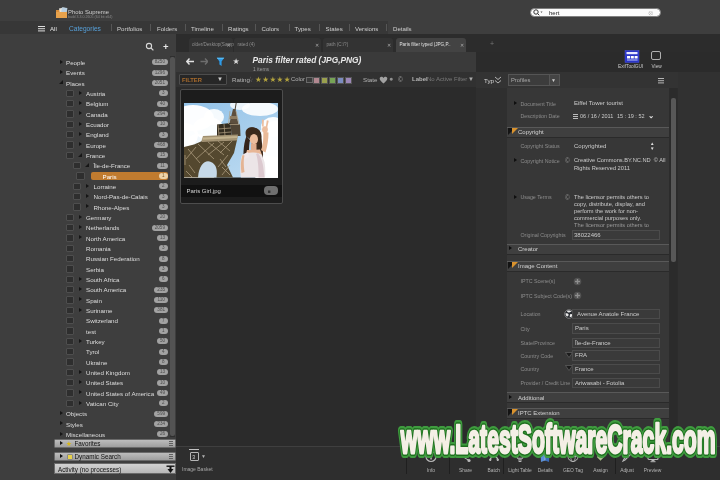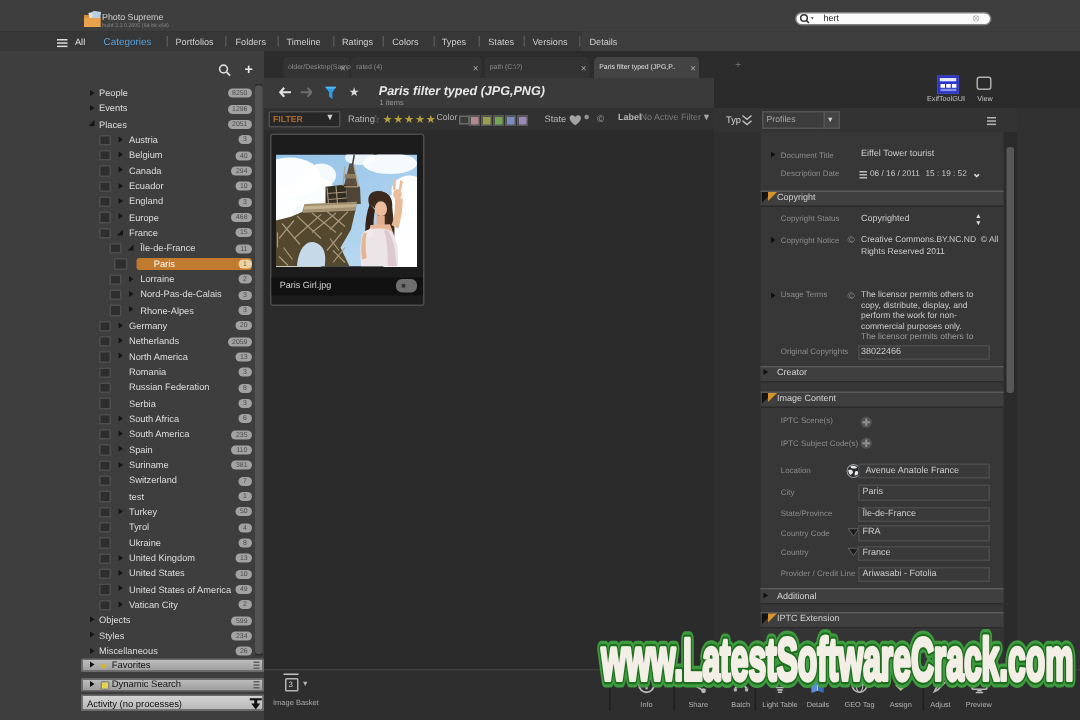--- a/index.html
+++ b/index.html
@@ -231,21 +231,21 @@
     <path d="M3.5 0.5 L0.8 3.5 L3.5 6.5 M1 3.5 L8 3.5" stroke="#e2e2e2" stroke-width="1.4" fill="none"></path>
   </svg>
 <svg class="abs" style="left:199.5px;top:58px;" width="8.5" height="7" viewBox="0 0 8.5 7">
     <path d="M5 0.5 L7.7 3.5 L5 6.5 M0.5 3.5 L7.5 3.5" stroke="#6e6e6e" stroke-width="1.4" fill="none"></path>
   </svg>
 <svg class="abs" style="left:215.5px;top:56.5px;" width="9" height="10" viewBox="0 0 9 10">
 <path d="M0.8 0.8 L8.2 0.8 L5.6 4.5 L5.6 9 L3.4 7.5 L3.4 4.5 Z" fill="#2e9be8"></path>
 <path d="M0.8 0.8 L8.2 0.8 L7.4 2 L1.6 2 Z" fill="#55b8f0"></path>
 </svg>
 <div class="tx" style="left:232.5px;top:57px;font-size:8px;color:#dadada;">★</div>
-<div class="tx" style="left:252.5px;top:54.5px;font-size:8.4px;color:#e8e8e8;font-weight:bold;font-style:italic;">Paris filter typed (JPG,PNG)</div>
+<div class="tx" style="left:252.5px;top:54.5px;font-size:8.4px;color:#e8e8e8;font-weight:bold;font-style:italic;">Paris filter rated (JPG,PNG)</div>
 <div class="tx" style="left:253px;top:65.5px;font-size:5px;color:#9a9a9a;">1 items</div>
 <div class="abs" style="left:176px;top:72px;width:300px;height:15px;background:#313131;"></div>
 <div class="abs" style="left:178.5px;top:74px;width:48px;height:11px;background:#272727;border:1px solid #4d4d4d;border-radius:1px;"></div>
 <div class="tx" style="left:182px;top:76.5px;font-size:5.8px;color:#aa6c2c;font-weight:bold;">FILTER</div>
 <div class="tx" style="left:217px;top:75.5px;font-size:6px;color:#ccc;">▼</div>
 <div class="tx" style="left:232px;top:76px;font-size:6.2px;color:#b5b5b5;">Rating</div>
 <div class="tx" style="left:247px;top:74.5px;font-size:7.5px;color:#7c7c7c;">☆</div>
 <div class="tx" style="left:255.0px;top:74.5px;font-size:7.5px;color:#b2a23e;">★</div>
 <div class="tx" style="left:262.2px;top:74.5px;font-size:7.5px;color:#b2a23e;">★</div>
 <div class="tx" style="left:269.4px;top:74.5px;font-size:7.5px;color:#b2a23e;">★</div>

